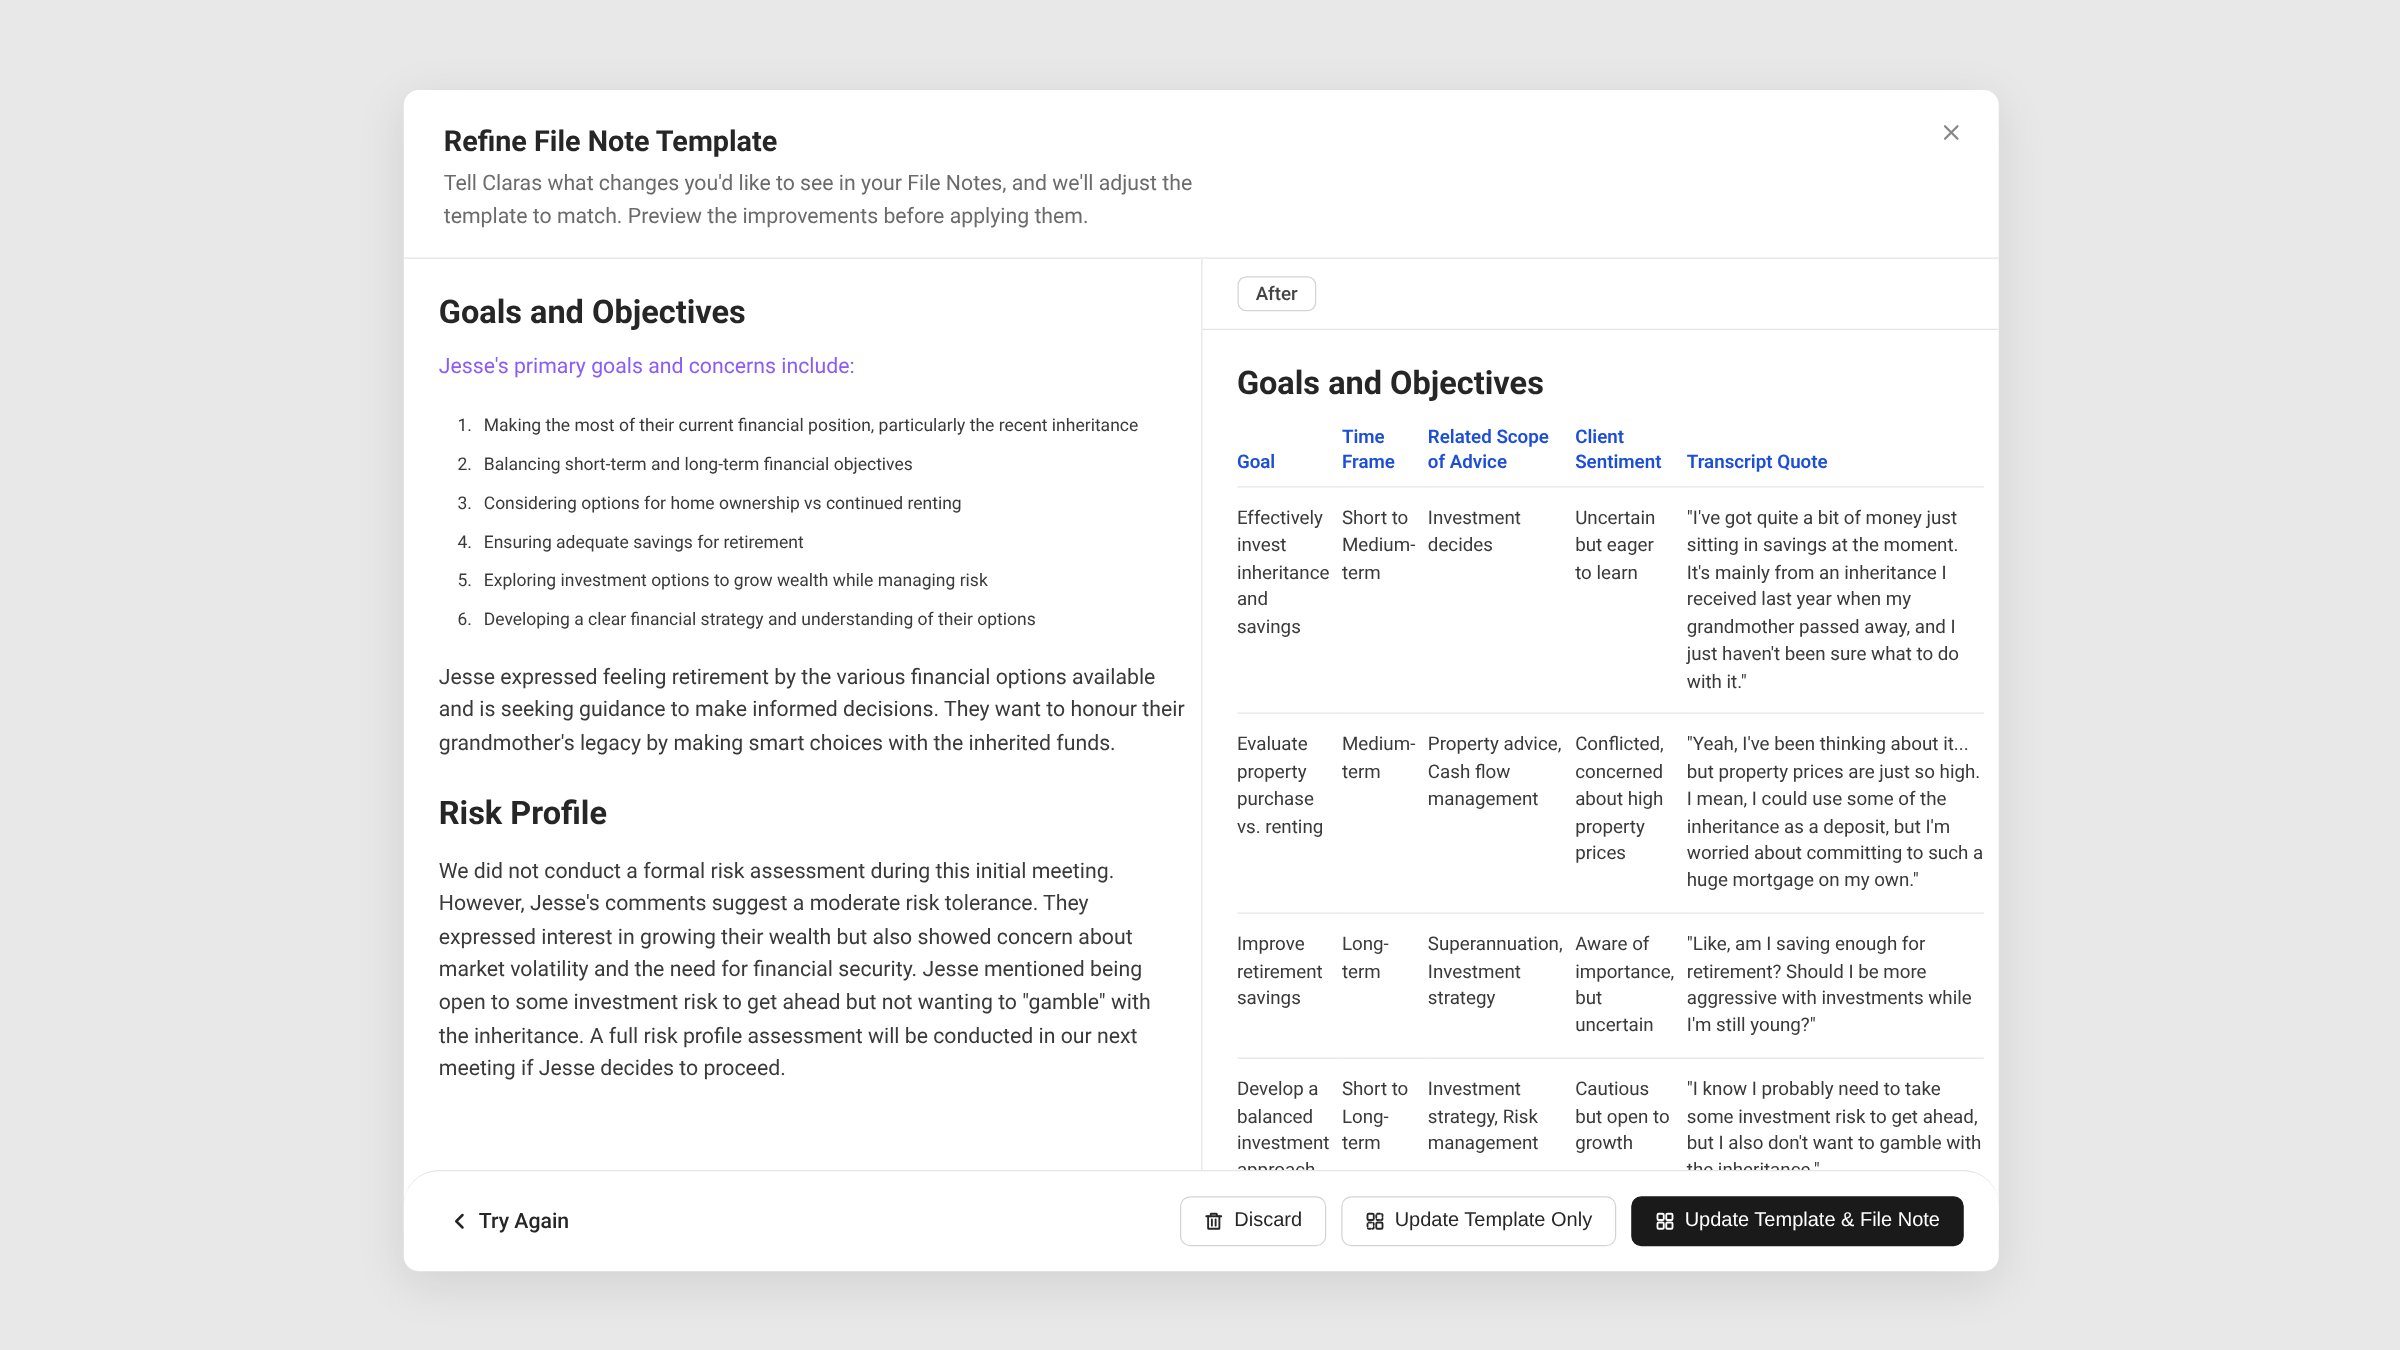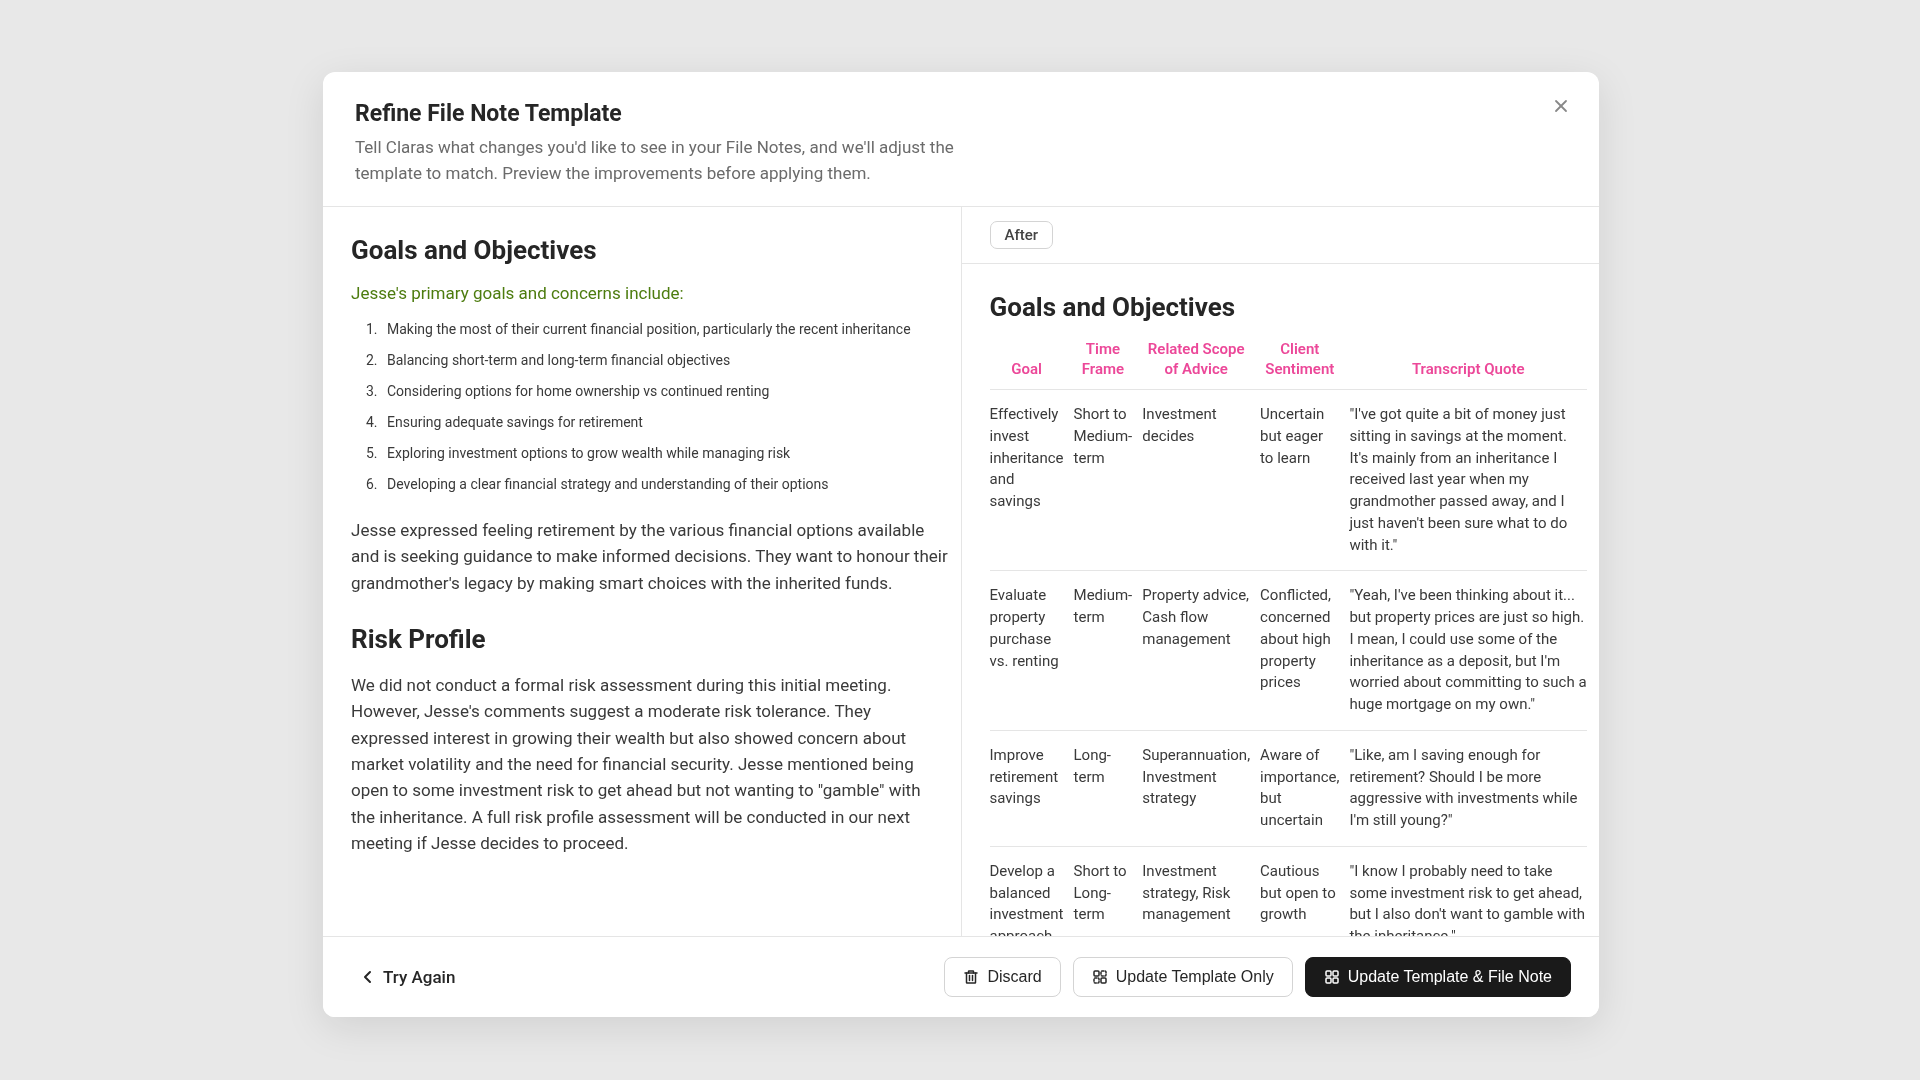--- a/index.html
+++ b/index.html
@@ -94,22 +94,22 @@
     font-size: 26px;
     font-weight: 700;
     color: #262626;
     margin-bottom: 18px;
   }
   .section-heading.tight {
     margin-bottom: 10px;
   }
   .intro-text {
     font-size: 17px;
-    color: #4d7c0f;
-    margin-bottom: 16px;
+    color: #8b5cf6;
+    margin-bottom: 28px;
   }
   .goal-list {
     list-style: decimal;
     padding-left: 30px;
     margin-bottom: 22px;
   }
   .goal-list li {
     font-size: 14px;
     color: #3a3a3a;
     margin-bottom: 10px;
@@ -121,23 +121,23 @@
     color: #3a3a3a;
     line-height: 1.55;
     margin-bottom: 28px;
   }
   .after-table {
     width: 100%;
     border-collapse: collapse;
     font-size: 15px;
   }
   .after-table th {
-    text-align: center;
+    text-align: left;
     font-weight: 600;
-    color: #ec4899;
+    color: #1d4ed8;
     padding: 8px 10px 10px 0;
     border-bottom: 1px solid #e5e5e5;
     vertical-align: bottom;
     line-height: 1.3;
   }
   .after-table td {
     padding: 14px 10px 14px 0;
     border-bottom: 1px solid #e5e5e5;
     vertical-align: top;
     color: #3a3a3a;
@@ -151,20 +151,21 @@
   .col-time { width: 11%; }
   .col-scope { width: 17%; }
   .col-sent { width: 14%; }
   .col-quote { width: 45%; }
   .modal-footer {
     border-top: 1px solid #e5e5e5;
     padding: 20px 28px;
     display: flex;
     align-items: center;
     background: #fff;
+    border-radius: 28px;
   }
   .footer-left {
     display: flex;
     align-items: center;
     gap: 10px;
     cursor: pointer;
     color: #262626;
     font-size: 17px;
     font-weight: 500;
     padding: 8px 12px;

